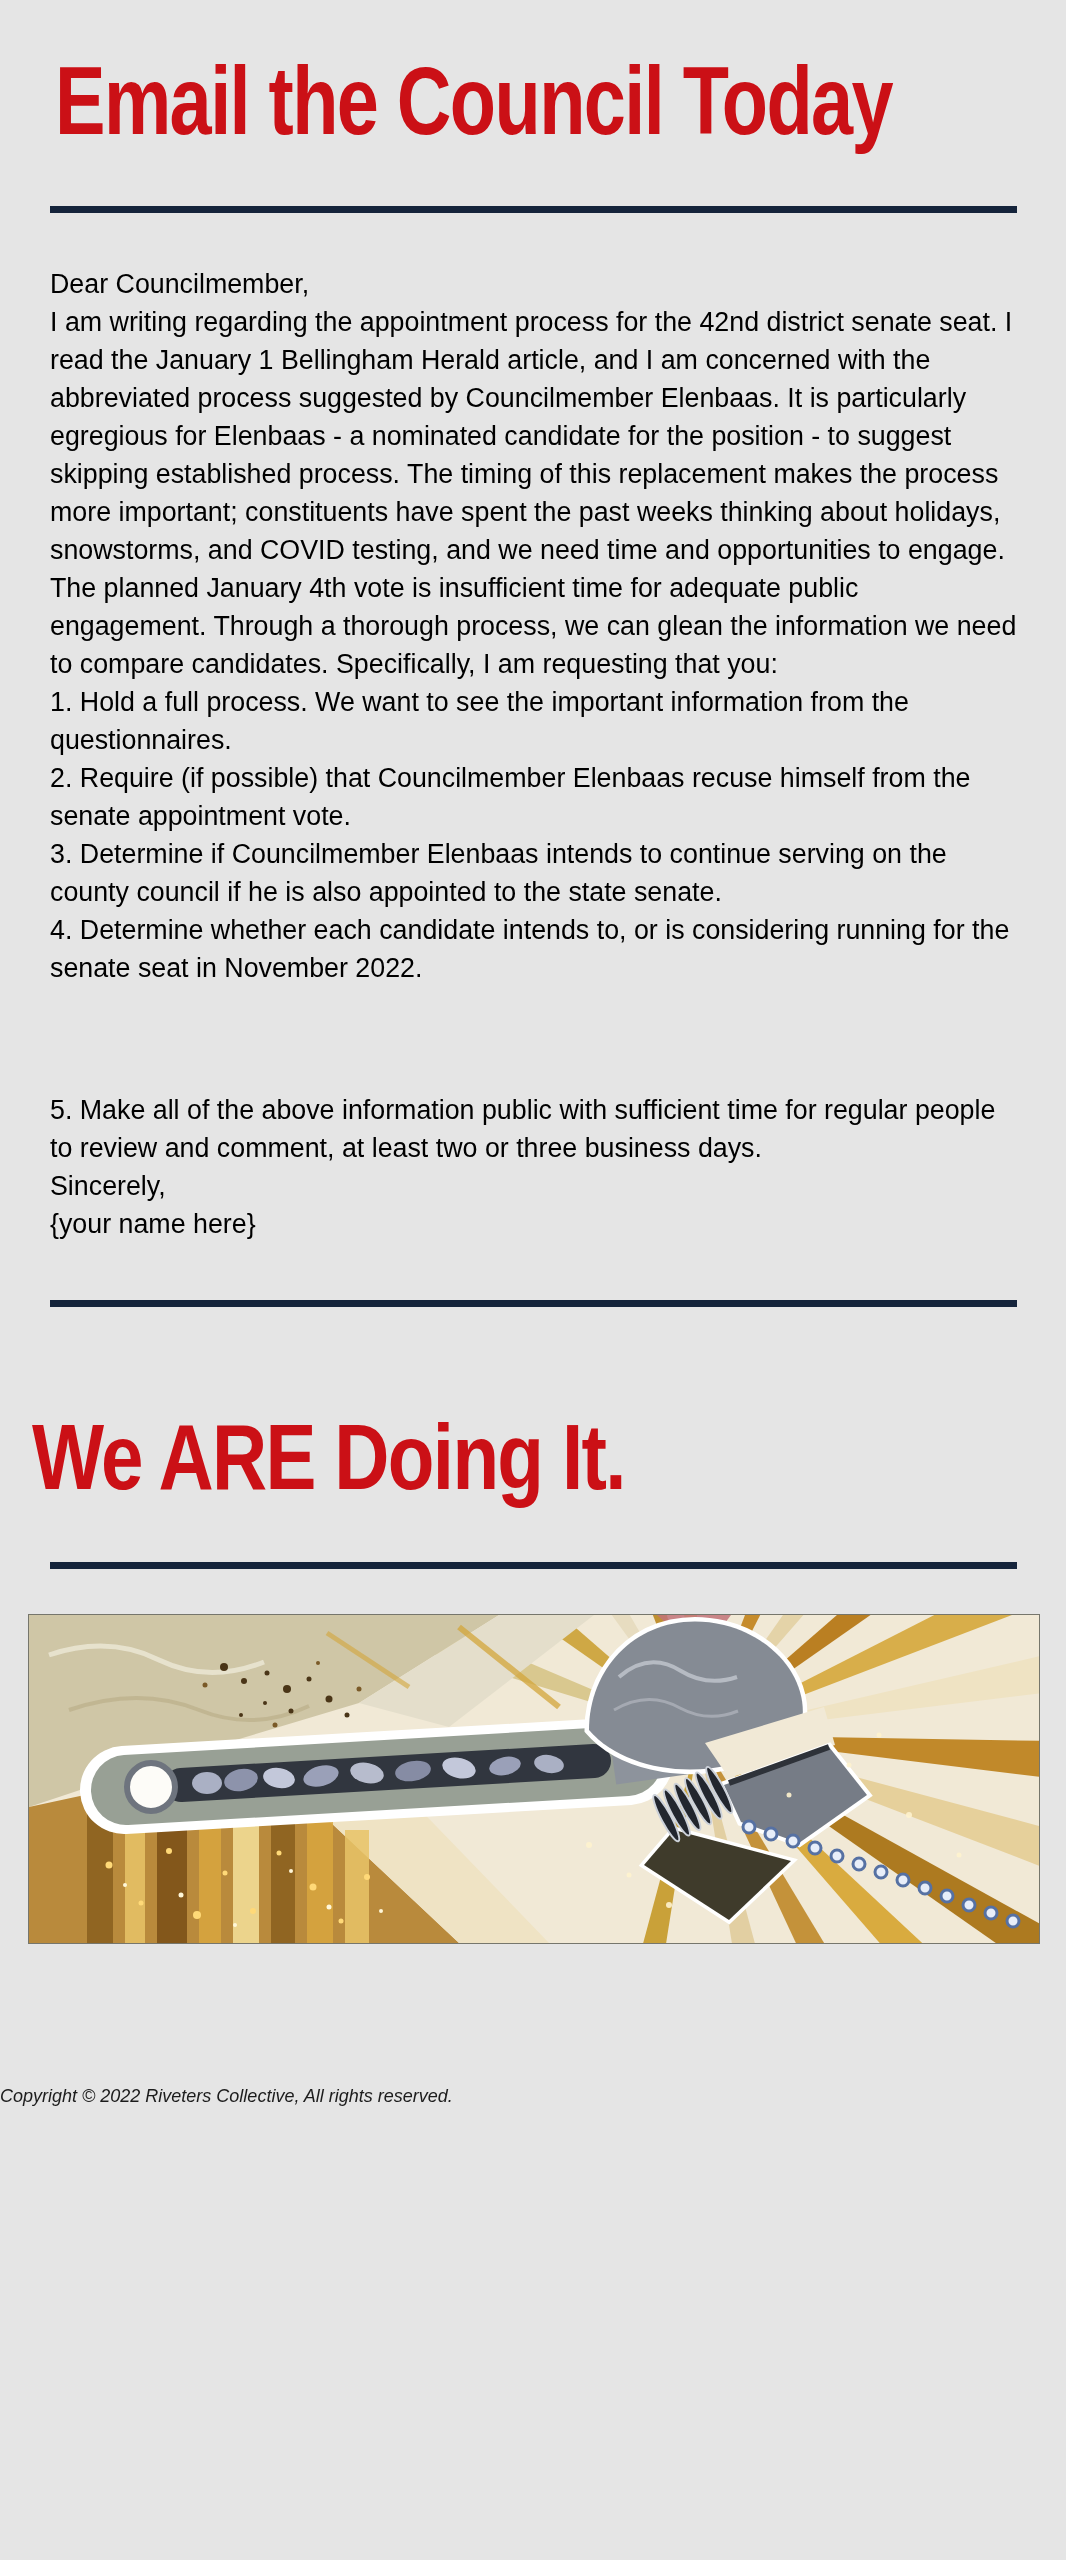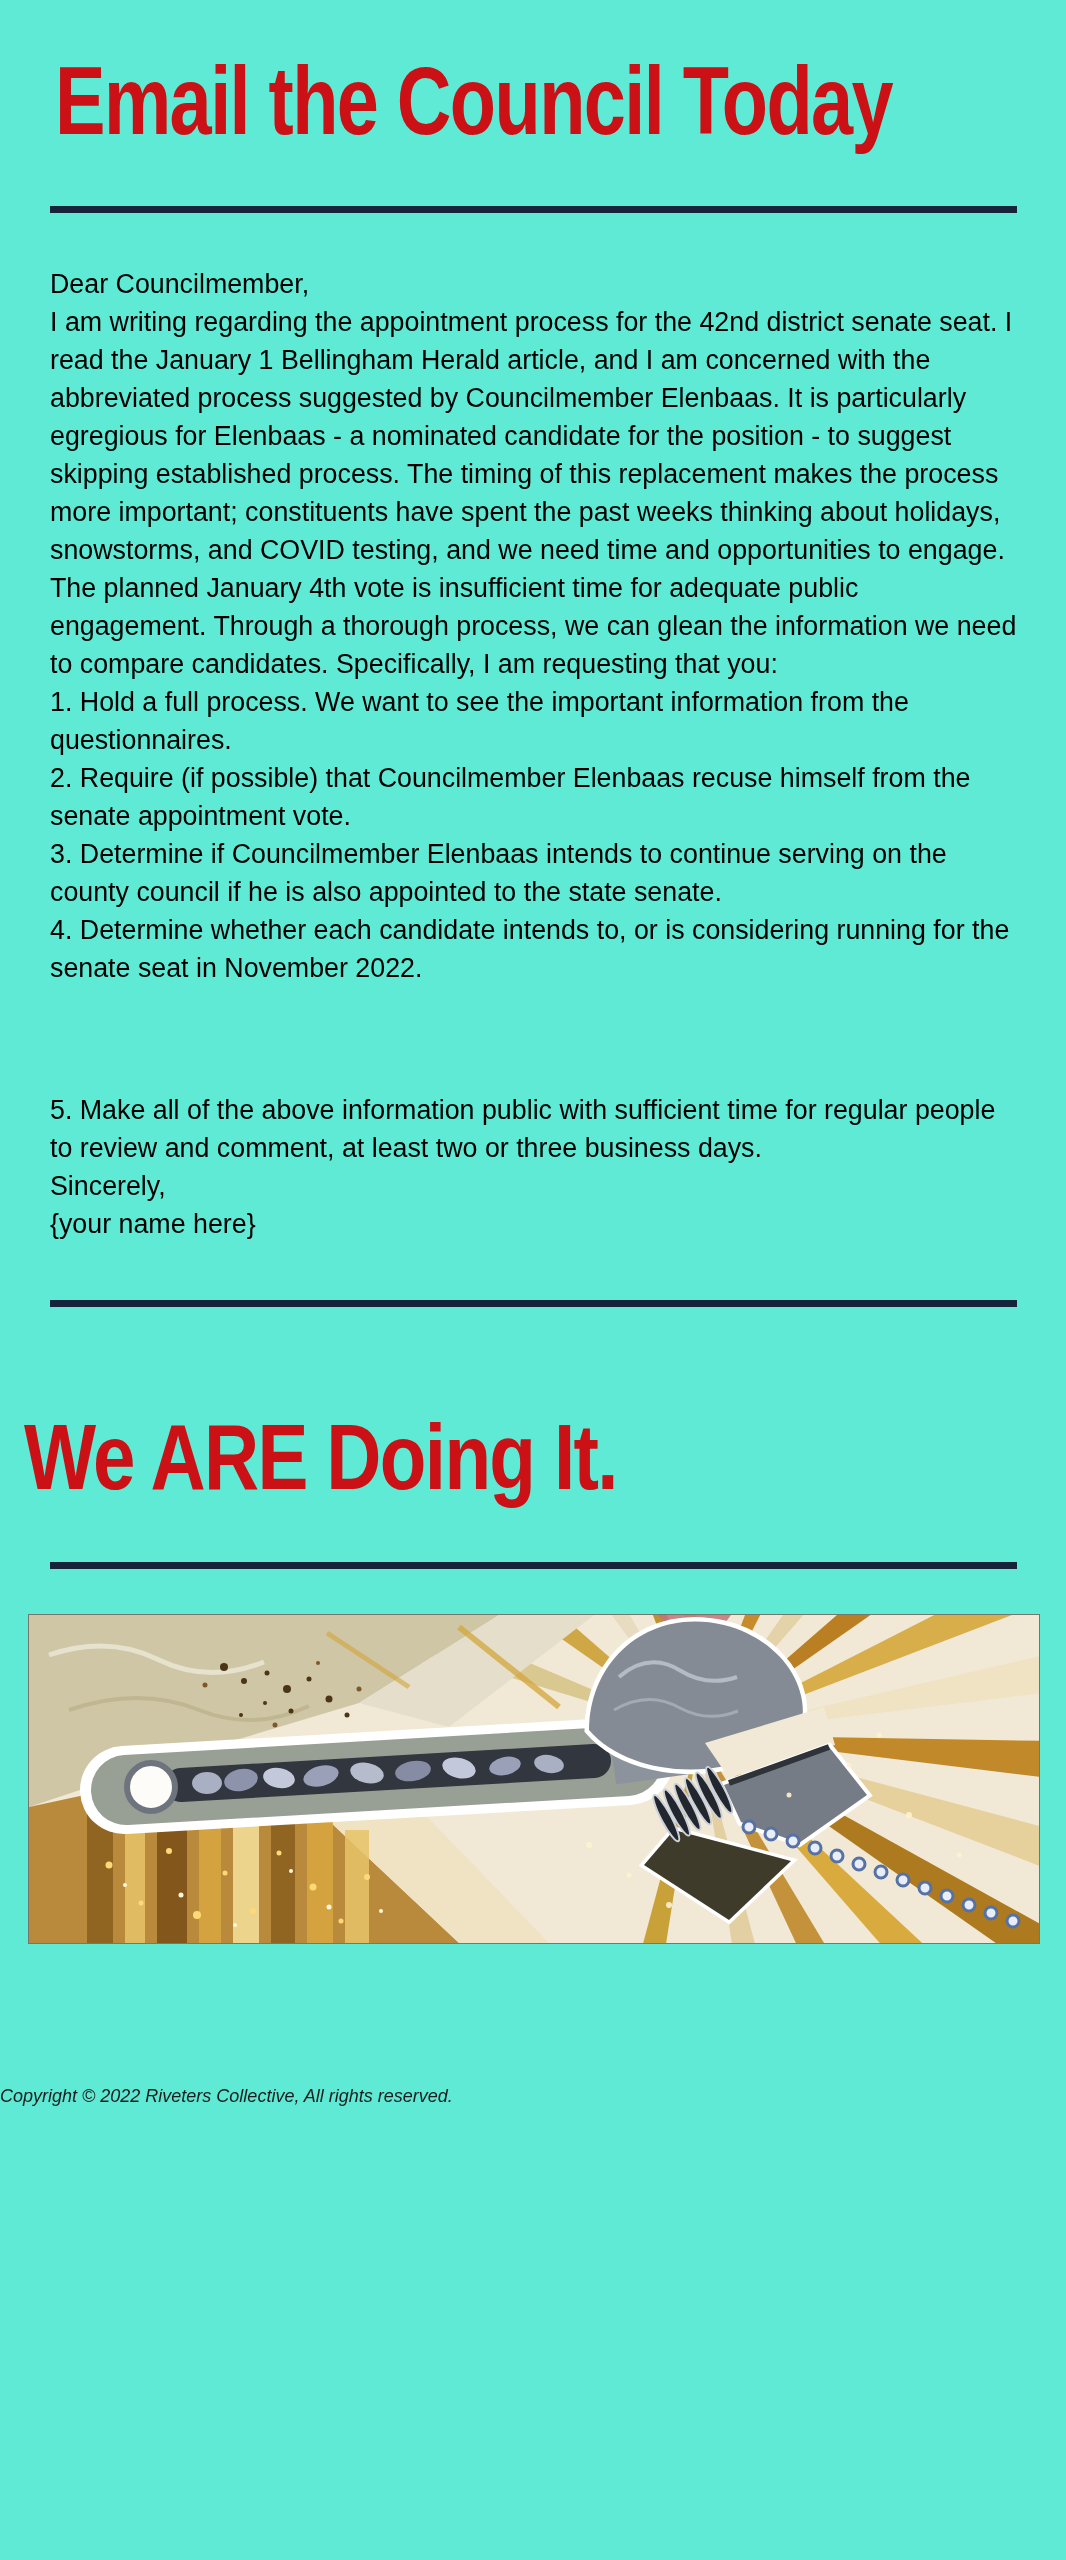--- a/index.html
+++ b/index.html
@@ -1,26 +1,26 @@
 <!DOCTYPE html>
 <html><head>
 <meta charset="utf-8">
 <style>
   html,body{margin:0;padding:0;background:#ffffff;}
   .page{
     width:1066px;height:2560px;box-sizing:border-box;overflow:hidden;
-    background:#5eead4;color:#000;
+    background:#e5e5e5;color:#000;
     font-family:"Liberation Sans", sans-serif;
   }
   
   h1.hd,h2.hd{
     margin:0;color:#cb1016;font-weight:bold;white-space:nowrap;
   }
   h1.hd{padding:52px 0 0 55px;font-size:97px;line-height:97px;}
-  h2.hd{margin-top:104px;padding-left:24px;font-size:92px;line-height:92px;}
+  h2.hd{margin-top:104px;padding-left:32px;font-size:92px;line-height:92px;}
   .squish{display:inline-block;transform-origin:0 50%;letter-spacing:-2px;}
   h1.hd .squish{transform:scaleX(.78);}
   h2.hd .squish{transform:scaleX(.83);}
   
   .divider{height:7px;background:#15243b;margin-left:50px;margin-right:49px;}
   .divider.d1{margin-top:57px;}
   .divider.d2{margin-top:57px;}
   .divider.d3{margin-top:59px;}
   
   .body-text{

